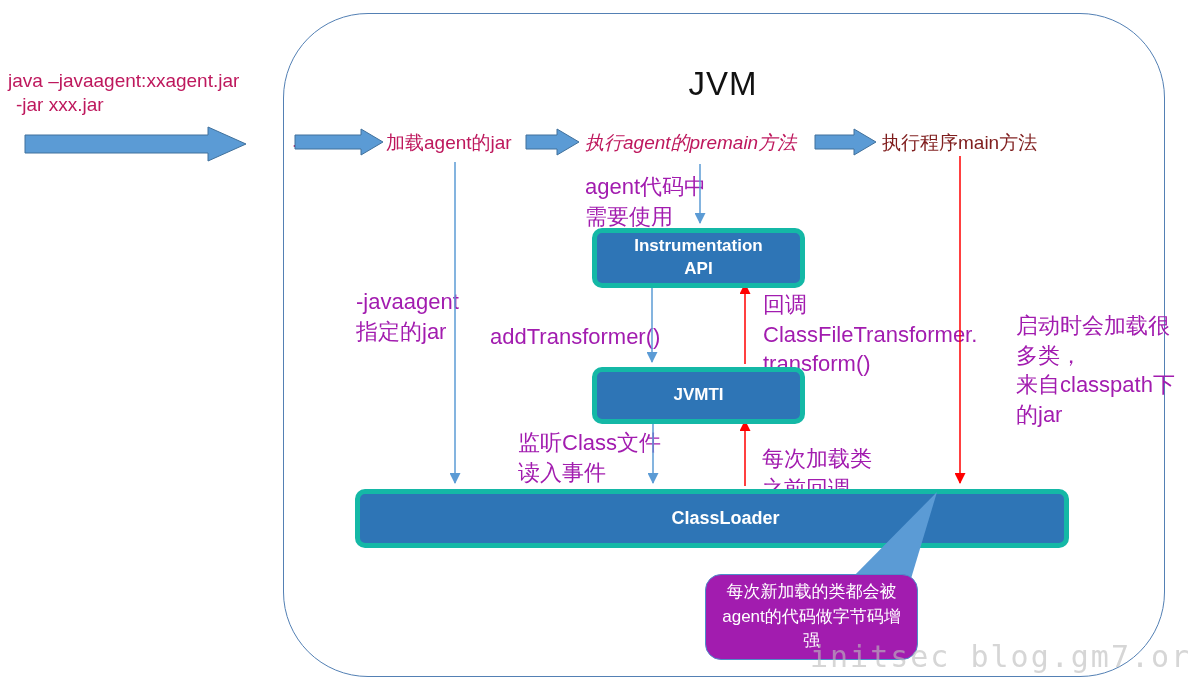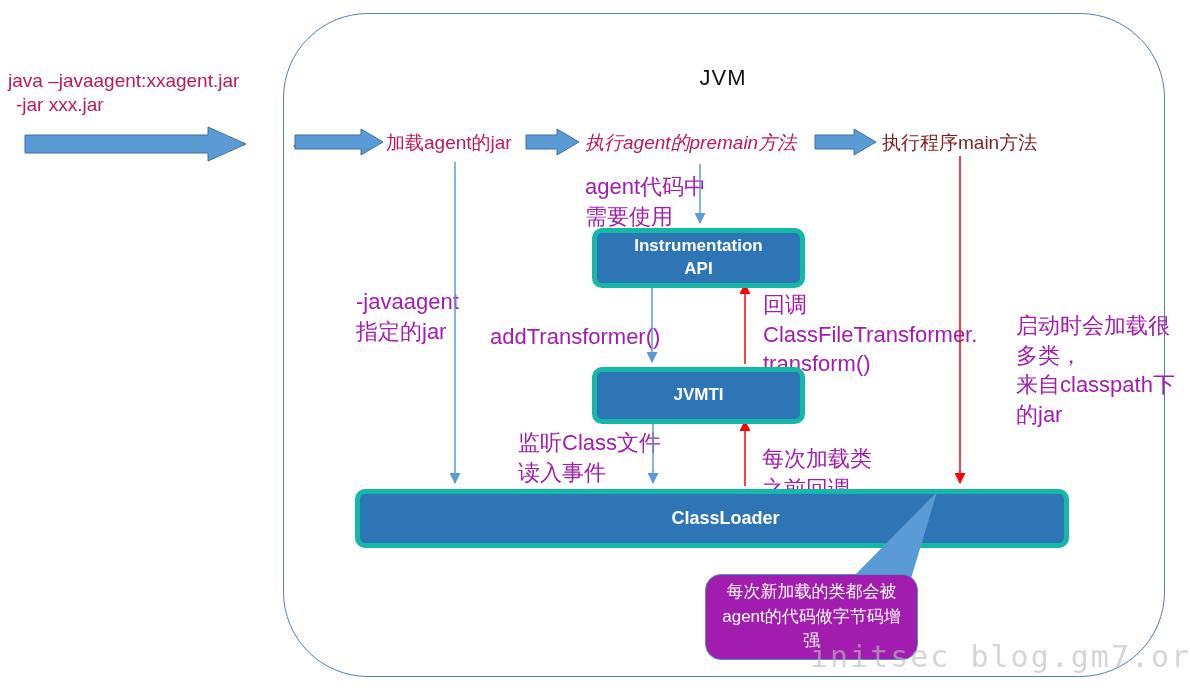--- a/index.html
+++ b/index.html
@@ -11,21 +11,21 @@
   .lbl{position:absolute;white-space:pre-line;line-height:1.35;}
   .gray{color:#a21caf;font-size:22px;}
   .black{color:#be185d;font-size:19px;}
   .red{color:#7f1d1d;font-size:19px;}
   .jvm-border{
     left:283px;top:13px;width:880px;height:662px;
     border:1.6px solid #5380b4;border-radius:85px;z-index:0;background:transparent;
   }
   .jvm-title{
     left:283px;top:65px;width:880px;text-align:center;
-    font-size:22px;color:#111;letter-spacing:1px;z-index:2;
+    font-size:33px;color:#111;letter-spacing:1px;z-index:2;
   }
   .node{
     position:absolute;background:#2e75b6;border:5px solid #14b8a6;border-radius:10px;
     color:#ffffff;font-weight:bold;display:flex;align-items:center;justify-content:center;
     text-align:center;z-index:2;white-space:pre-line;line-height:1.35;
   }
   .callout{
     position:absolute;left:705px;top:574px;width:213px;height:86px;
     background:#a21caf;border:1px solid #4d8ec9;border-radius:16px;
     color:#ffffff;font-size:17px;line-height:1.45;display:flex;align-items:center;

